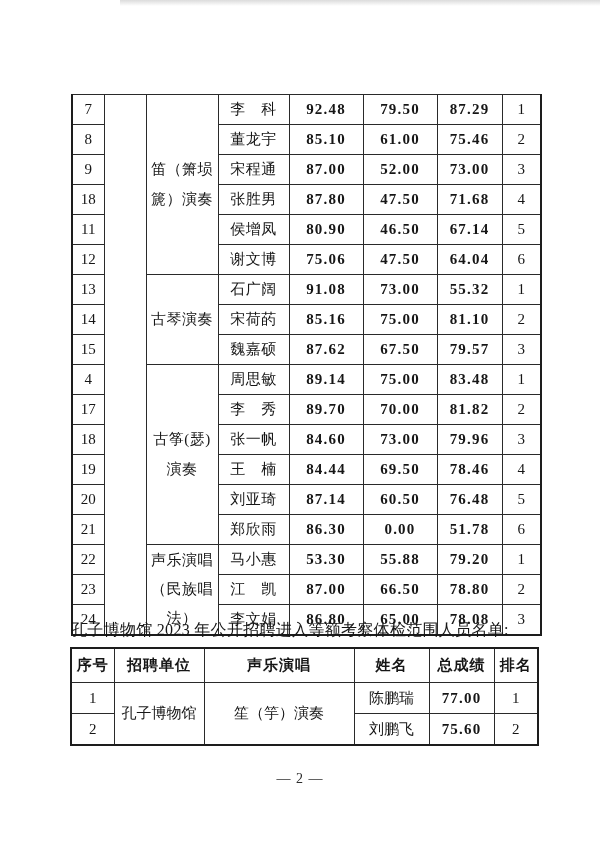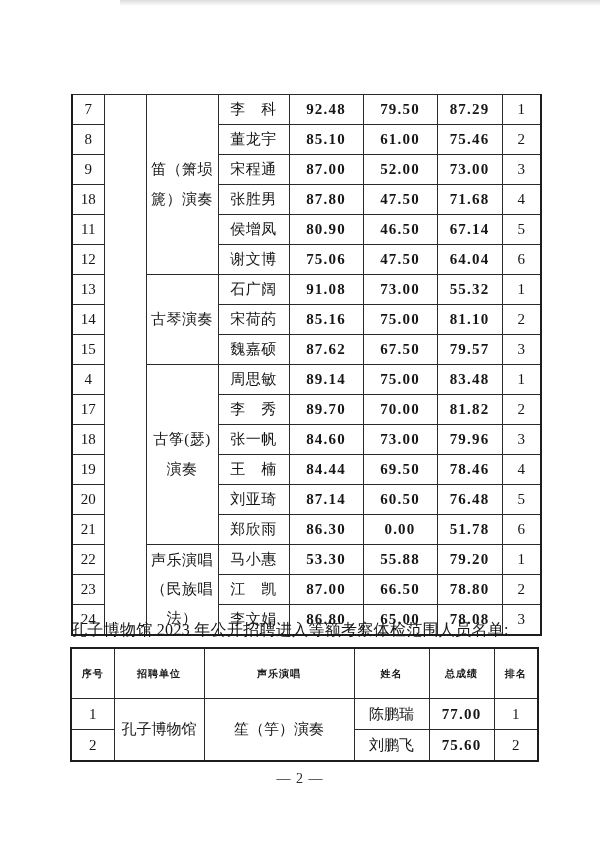--- a/index.html
+++ b/index.html
@@ -50,23 +50,23 @@
     white-space: nowrap;
   }
 
   
   .second {
     position: absolute; left: 70px; top: 647px; width: 467px;
     border: 2px solid #1d1d1d;
   }
   .second th {
     border: 1px solid #2a2a2a;
-    height: 33px; padding: 8px;
+    height: 33px; padding: 0;
     font-family: "Liberation Sans", "DejaVu Sans", sans-serif;
-    font-weight: 700; font-size: 10px;
+    font-weight: 700; font-size: 15px;
     text-align: center; vertical-align: middle;
     letter-spacing: 1px;
   }
   .second td {
     border: 1px solid #2a2a2a;
     height: 30px; padding: 0;
     font-size: 15px; text-align: center; vertical-align: middle;
   }
   .second .c-num { letter-spacing: 1.2px; }
 

